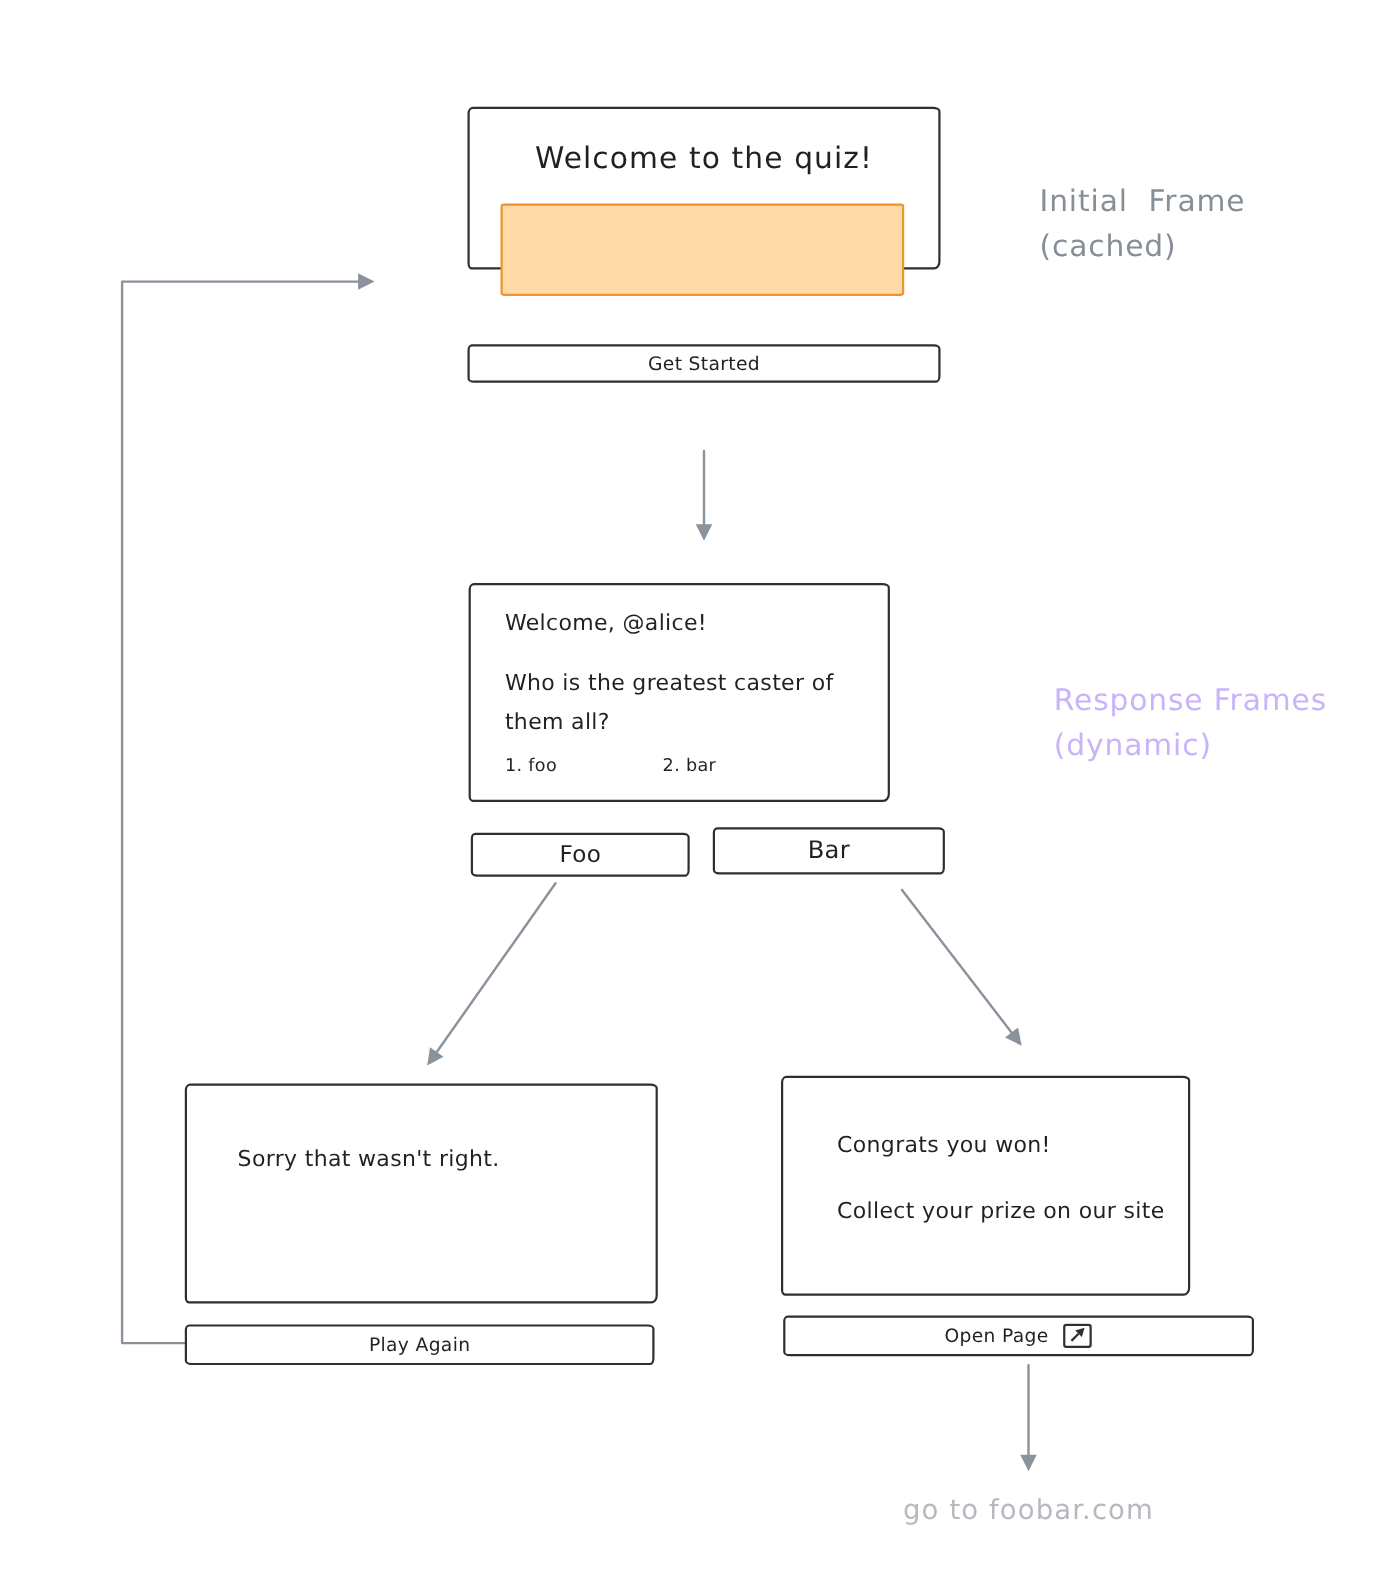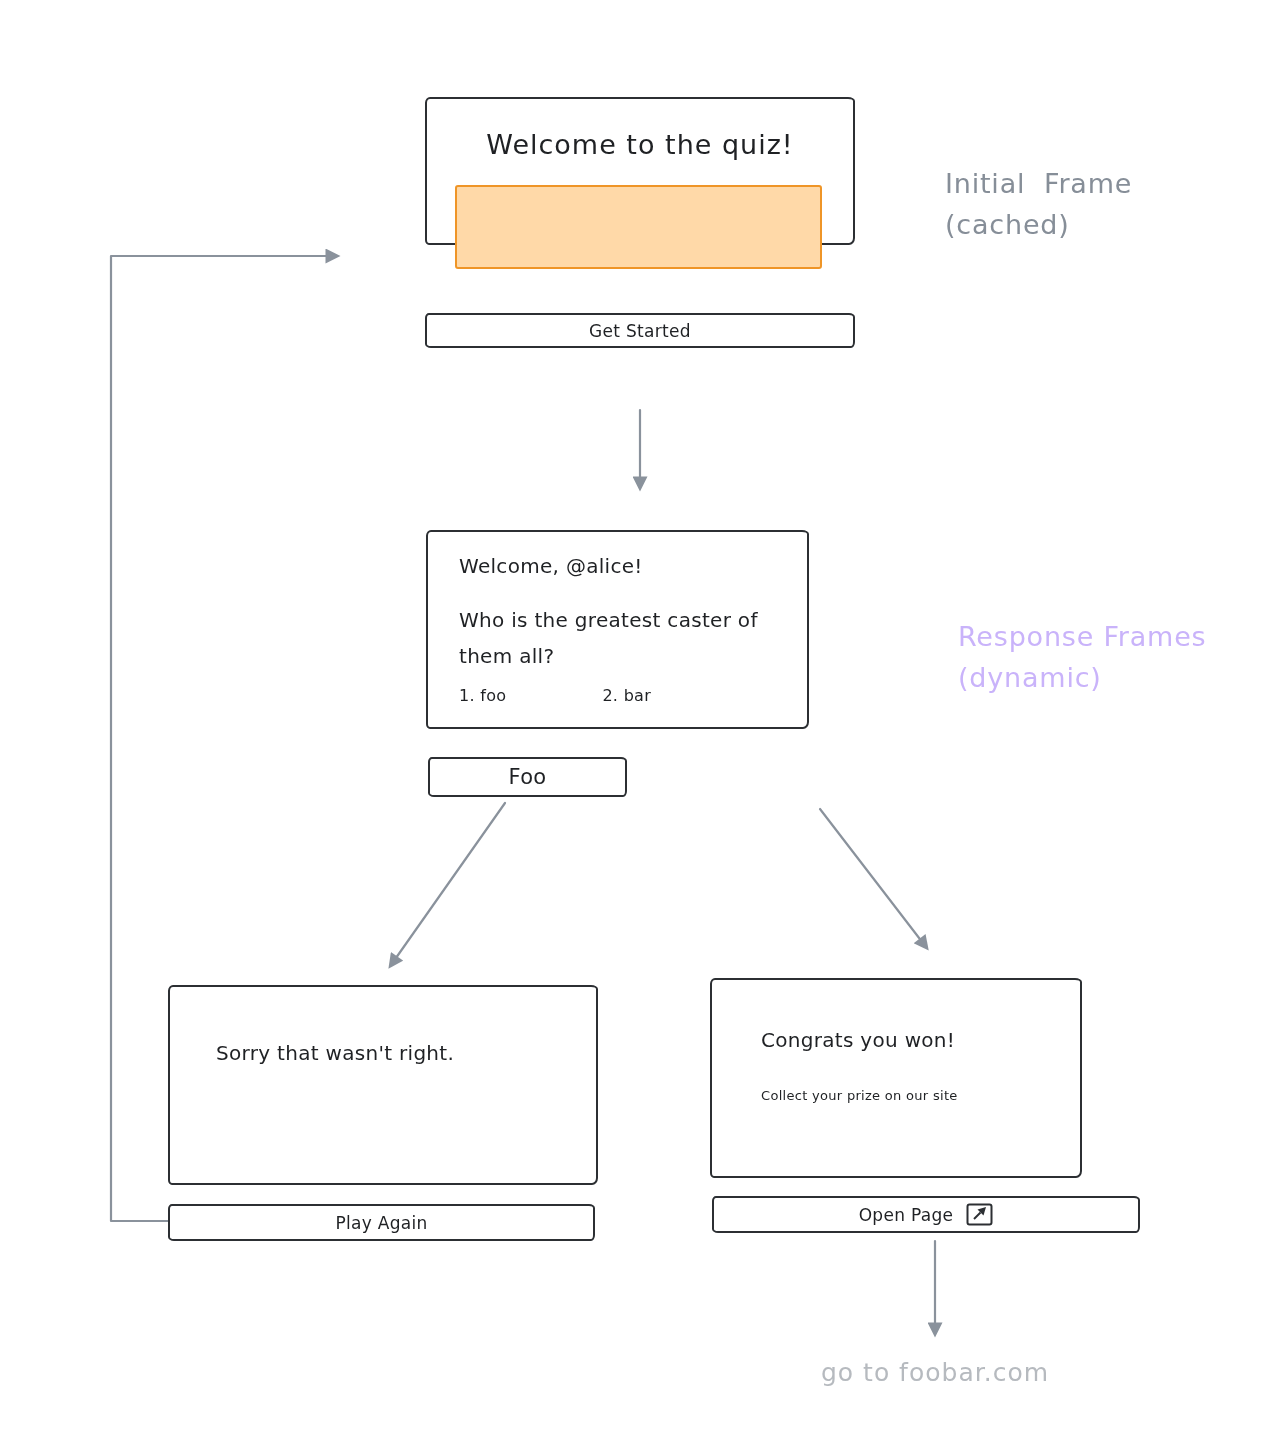--- a/index.html
+++ b/index.html
@@ -69,21 +69,21 @@
   .q-options{margin-top:12px;display:flex;gap:96px;font-size:16px;}
   .btn.foo{left:428px;top:757px;width:199px;height:40px;font-size:21px;}
   .btn.bar{left:648px;top:752px;width:211px;height:43px;font-size:22px;}
   
   .frame.sorry{left:168px;top:985px;width:430px;height:200px;}
   .sorry-msg{position:absolute;left:46px;top:54px;font-size:20px;}
   .btn.play-again{left:168px;top:1204px;width:427px;height:37px;}
   
   .frame.congrats{left:710px;top:978px;width:372px;height:200px;}
   .congrats-msg-1{position:absolute;left:49px;top:48px;font-size:20px;}
-  .congrats-msg-2{position:absolute;left:49px;top:108px;font-size:13px;}
+  .congrats-msg-2{position:absolute;left:49px;top:108px;font-size:20px;}
   .btn.open-page{left:712px;top:1196px;width:428px;height:37px;gap:13px;}
   .ext-icon{display:inline-flex;align-items:center;}
   .ext-icon svg .ico-stroke{stroke:var(--box-border);fill:none;stroke-width:2;}
   .ext-icon svg .ico-fill{fill:var(--box-border);}
   
   .side-label{
     position:absolute;
     font-size:27px;line-height:1.5;
     white-space:pre-wrap;letter-spacing:.8px;
   }
@@ -124,20 +124,21 @@
   <div class="frame question">
     <div class="q-greeting">Welcome, @alice!</div>
     <div class="q-question">Who is the greatest caster of
 them all?</div>
     <div class="q-options">
       <span>1. foo</span>
       <span>2. bar</span>
     </div>
   </div>
   <div class="btn foo">Foo</div>
+  <div class="btn bar">Bar</div>
   <div class="side-label purple">Response Frames
 (dynamic)</div>
 
   <div class="frame sorry">
     <div class="sorry-msg">Sorry that wasn't right.</div>
   </div>
   <div class="btn play-again">Play Again</div>
 
   <div class="frame congrats">
     <div class="congrats-msg-1">Congrats you won!</div>

